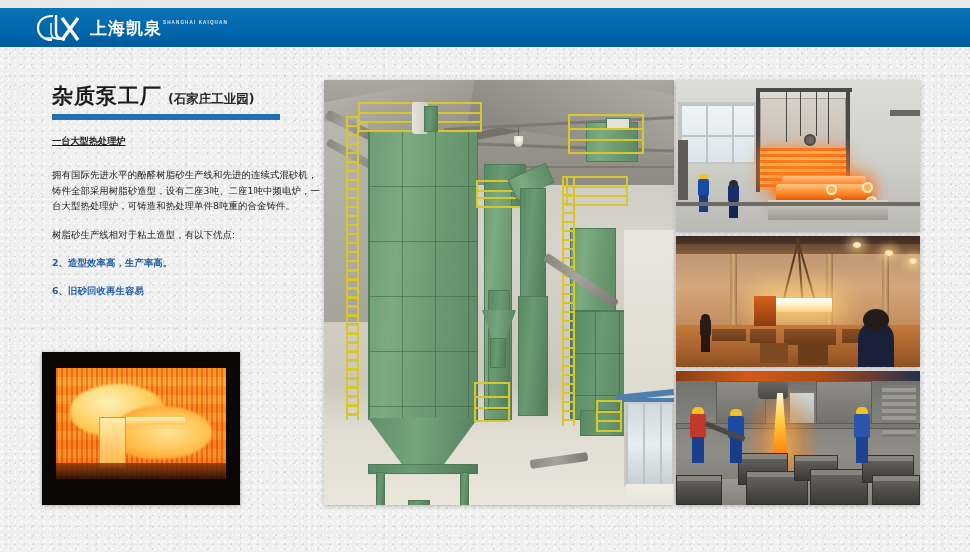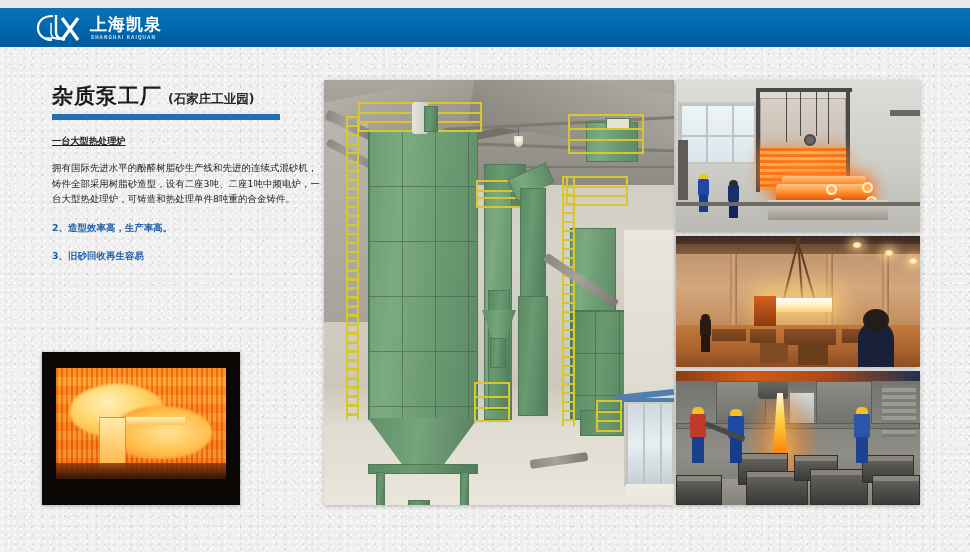--- a/index.html
+++ b/index.html
@@ -71,21 +71,21 @@
   .logo-en {
     display: block;
     color: #d7e6f3;
     font-size: 4.6px;
     letter-spacing: 1.1px;
     line-height: 7px;
     font-weight: bold;
     text-align: left;
     padding-left: 1px;
   }
-  .logo-text { display: flex; flex-direction: column; justify-content: center; }
+  .logo-text { display: flex; justify-content: center; }
 
   .header-slogan {
     position: absolute;
     right: 24px; top: 0;
     height: 39px;
     display: flex; align-items: center;
     color: #cfe2f1;
     font-size: 8px;
     letter-spacing: .4px;
     font-family: "DejaVu Sans", "Liberation Sans", sans-serif;
@@ -124,21 +124,21 @@
   .body-block { margin-top: 14px; }
   .sub-head {
     font-size: 9.2px;
     font-weight: bold;
     color: #1c1c1c;
     text-decoration: underline;
     line-height: 14px;
     font-family: "DejaVu Sans", "Liberation Sans", sans-serif;
   }
   .para {
-    margin-top: 12px;
+    margin-top: 19px;
     font-size: 9.4px;
     color: #1c1c1c;
     line-height: 15.5px;
     font-family: "DejaVu Sans", "Liberation Sans", sans-serif;
     letter-spacing: .1px;
   }
   .para.tight { margin-top: 0; }
   .para.gap { margin-top: 13px; }
 
   .bullet {
@@ -522,23 +522,24 @@
 
     <div class="slide-title">
       <span class="title-main">杂质泵工厂</span>
       <span class="title-sub">(石家庄工业园)</span>
     </div>
     <div class="title-rule"></div>
 
     <div class="body-block">
       <div class="sub-head">一台大型热处理炉</div>
       <div class="para">拥有国际先进水平的酚醛树脂砂生产线和先进的连续式混砂机，铸件全部采用树脂砂造型，设有二座3吨、二座1吨中频电炉，一台大型热处理炉，可铸造和热处理单件8吨重的合金铸件。</div>
+      <div class="para gap">树脂砂生产线相对于粘土造型，有以下优点:</div>
 
       <div class="bullet">2、造型效率高，生产率高。</div>
-      <div class="bullet">3、旧砂回收再生容易</div>
+      <div class="bullet">6、旧砂回收再生容易</div>
     </div>
   </div>
 
   <div class="photo ph-shadow" id="photo-main">
     <div class="hall">
       <div class="roof"></div>
       <div class="truss" style="left:120px; top:42px; width:230px; transform:rotate(-3deg);"></div>
       <div class="truss" style="left:150px; top:66px; width:200px; transform:rotate(2deg);"></div>
       <div class="truss" style="left:160px; top:86px; width:190px; height:2px;"></div>
       <div class="lamp" style="left:190px; top:56px;"></div>

